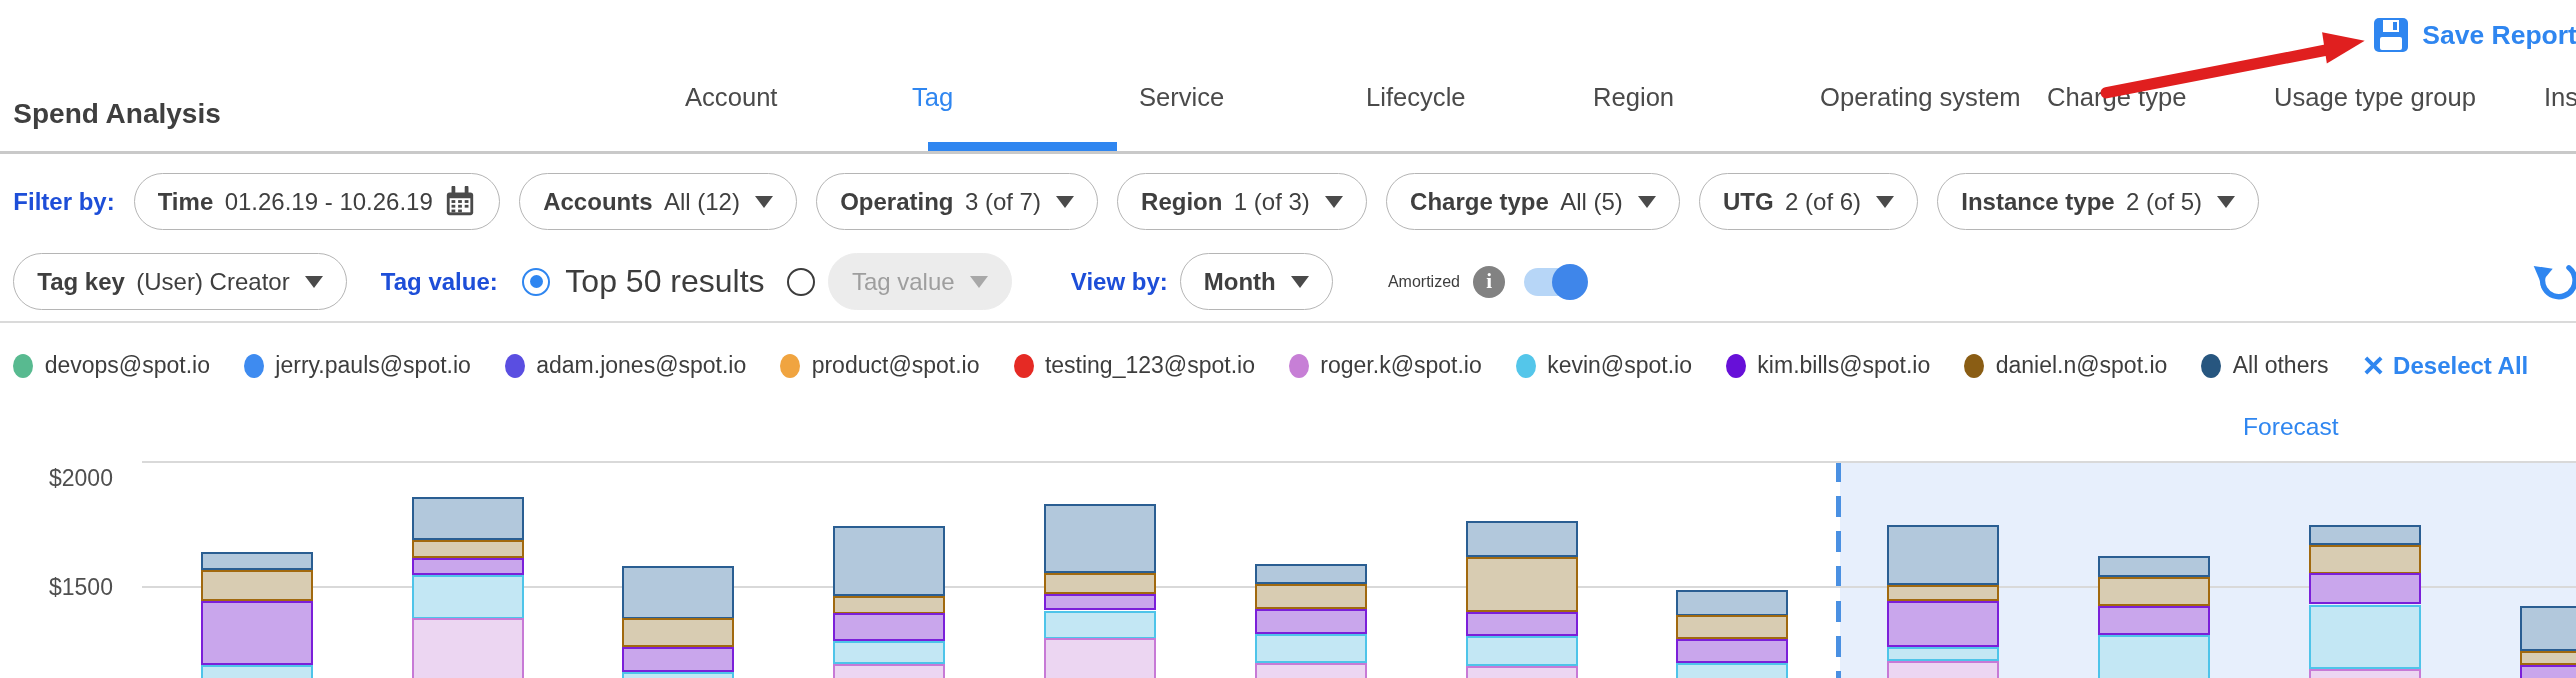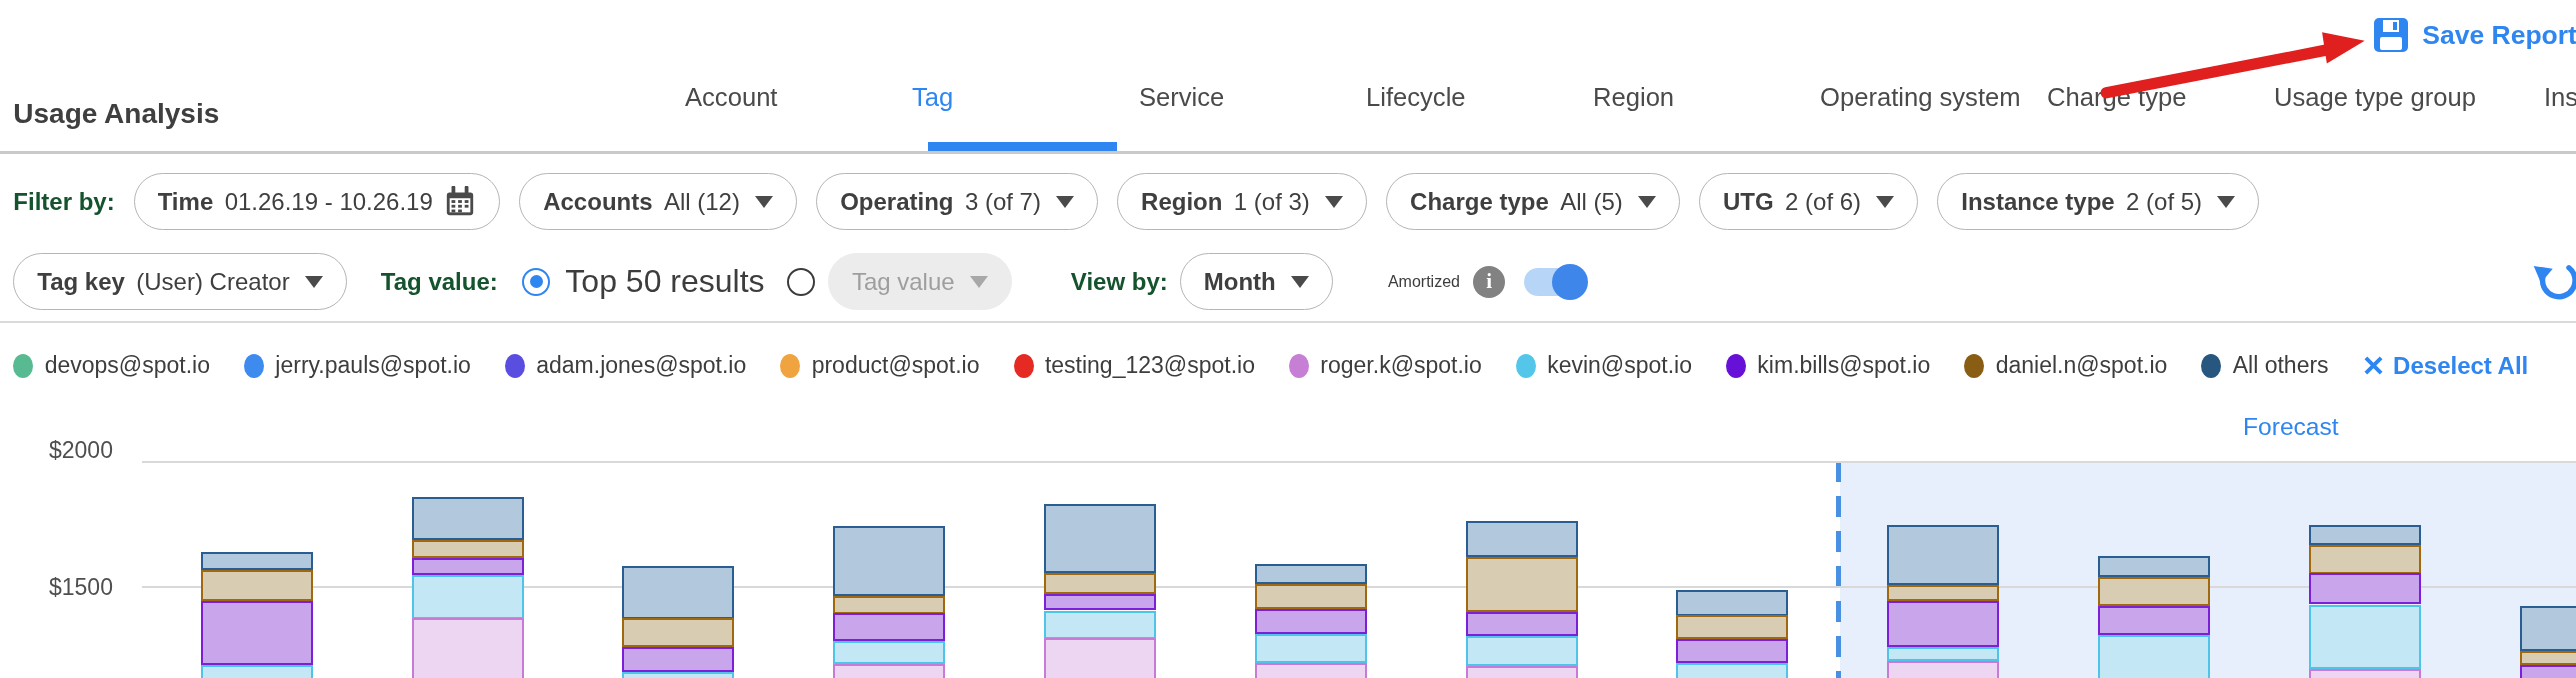--- a/index.html
+++ b/index.html
@@ -13,21 +13,21 @@
   .tab.active{color:#2f86f0;}
   .tab.clipped{text-align:left;padding-left:43px;box-sizing:border-box;}
   .tab-underline{position:absolute;left:928px;top:142px;width:189px;height:8.5px;background:#2f86f0;}
   .divider1{position:absolute;left:0;top:151px;width:2576px;height:2.8px;background:#c9c9c9;}
   .divider2{position:absolute;left:0;top:321px;width:2576px;height:1.9px;background:#dadada;}
 
   .save{position:absolute;left:2373px;top:17px;display:flex;align-items:center;gap:13.3px;color:#2f86f0;font-weight:bold;font-size:26.5px;cursor:pointer;white-space:nowrap;}
 
   .row1{position:absolute;left:13.3px;top:172px;height:59px;display:flex;align-items:center;gap:19px;}
   .row2{position:absolute;left:13.3px;top:252px;height:59px;display:flex;align-items:center;}
-  .flabel{font-weight:bold;font-size:24px;color:#14532d;white-space:nowrap;}
+  .flabel{font-weight:bold;font-size:24px;color:#1d4ed8;white-space:nowrap;}
   .pill{display:flex;align-items:center;gap:11.4px;height:57px;padding:0 23px;border:1.9px solid #b5b5b5;border-radius:30px;background:#fff;font-size:24px;color:#3f3f3f;white-space:nowrap;cursor:pointer;box-sizing:border-box;}
   .pill .pl{font-weight:bold;}
   .caret{width:0;height:0;border-left:9.5px solid transparent;border-right:9.5px solid transparent;border-top:12.3px solid #4a4a4a;margin-left:3.8px;}
   .pill.disabled{background:#ececec;border-color:#ececec;color:#9e9e9e;cursor:default;}
   .pill.disabled .caret{border-top-color:#a8a8a8;}
 
   .radio{width:28px;height:28px;border-radius:50%;border:2.8px solid #3c3c3c;box-sizing:border-box;background:#fff;cursor:pointer;flex:0 0 auto;}
   .radio.sel{border-color:#2f86f0;display:flex;align-items:center;justify-content:center;}
   .radio.sel::after{content:"";width:13.3px;height:13.3px;border-radius:50%;background:#2f86f0;}
 
@@ -50,21 +50,21 @@
   .forecast-label{position:absolute;left:2243px;top:6px;color:#2f86f0;font-size:24.6px;}
   .bar-seg{position:absolute;box-sizing:border-box;border:2.8px solid;}
 
   .red-arrow{position:absolute;left:2093px;top:15px;}
 </style>
 </head>
 <body>
 
 <div id="app">
 
-  <div class="title">Usage Analysis</div>
+  <div class="title">Spend Analysis</div>
 
   <div class="tabbar">
       <div class="tab">Account</div>
       <div class="tab active">Tag</div>
       <div class="tab">Service</div>
       <div class="tab">Lifecycle</div>
       <div class="tab">Region</div>
       <div class="tab">Operating system</div>
       <div class="tab">Charge type</div>
       <div class="tab">Usage type group</div>
@@ -225,21 +225,21 @@
         </svg>
         <span>Deselect All</span>
       </div>
     </div>
 
   <div class="chart">
       <div class="forecast-bg"></div>
       <div class="forecast-line"></div>
       <div class="forecast-label">Forecast</div>
       <div class="gridline" style="top: 54px;"></div>
-      <div class="ylab" style="top: 30px; text-align: center;">$2000</div>
+      <div class="ylab" style="top: 58px; text-align: center;">$2000</div>
       <div class="gridline" style="top: 179px;"></div>
       <div class="ylab" style="top: 167px;">$1500</div>
       <div class="bar-seg" style="left: 201px; top: 145px; width: 112px; height: 18px; background: rgb(178, 200, 220); border-color: rgb(42, 94, 146);"></div>
       <div class="bar-seg" style="left: 201px; top: 163px; width: 112px; height: 31px; background: rgb(216, 204, 178); border-color: rgb(161, 105, 15);"></div>
       <div class="bar-seg" style="left: 201px; top: 194px; width: 112px; height: 64px; background: rgb(201, 166, 236); border-color: rgb(123, 31, 217);"></div>
       <div class="bar-seg" style="left: 201px; top: 258px; width: 112px; height: 88px; background: rgb(195, 231, 244); border-color: rgb(78, 196, 233);"></div>
       <div class="bar-seg" style="left: 412px; top: 90px; width: 112px; height: 43px; background: rgb(178, 200, 220); border-color: rgb(42, 94, 146);"></div>
       <div class="bar-seg" style="left: 412px; top: 133px; width: 112px; height: 18px; background: rgb(216, 204, 178); border-color: rgb(161, 105, 15);"></div>
       <div class="bar-seg" style="left: 412px; top: 151px; width: 112px; height: 17px; background: rgb(201, 166, 236); border-color: rgb(123, 31, 217);"></div>
       <div class="bar-seg" style="left: 412px; top: 168px; width: 112px; height: 44px; background: rgb(195, 231, 244); border-color: rgb(78, 196, 233);"></div>

